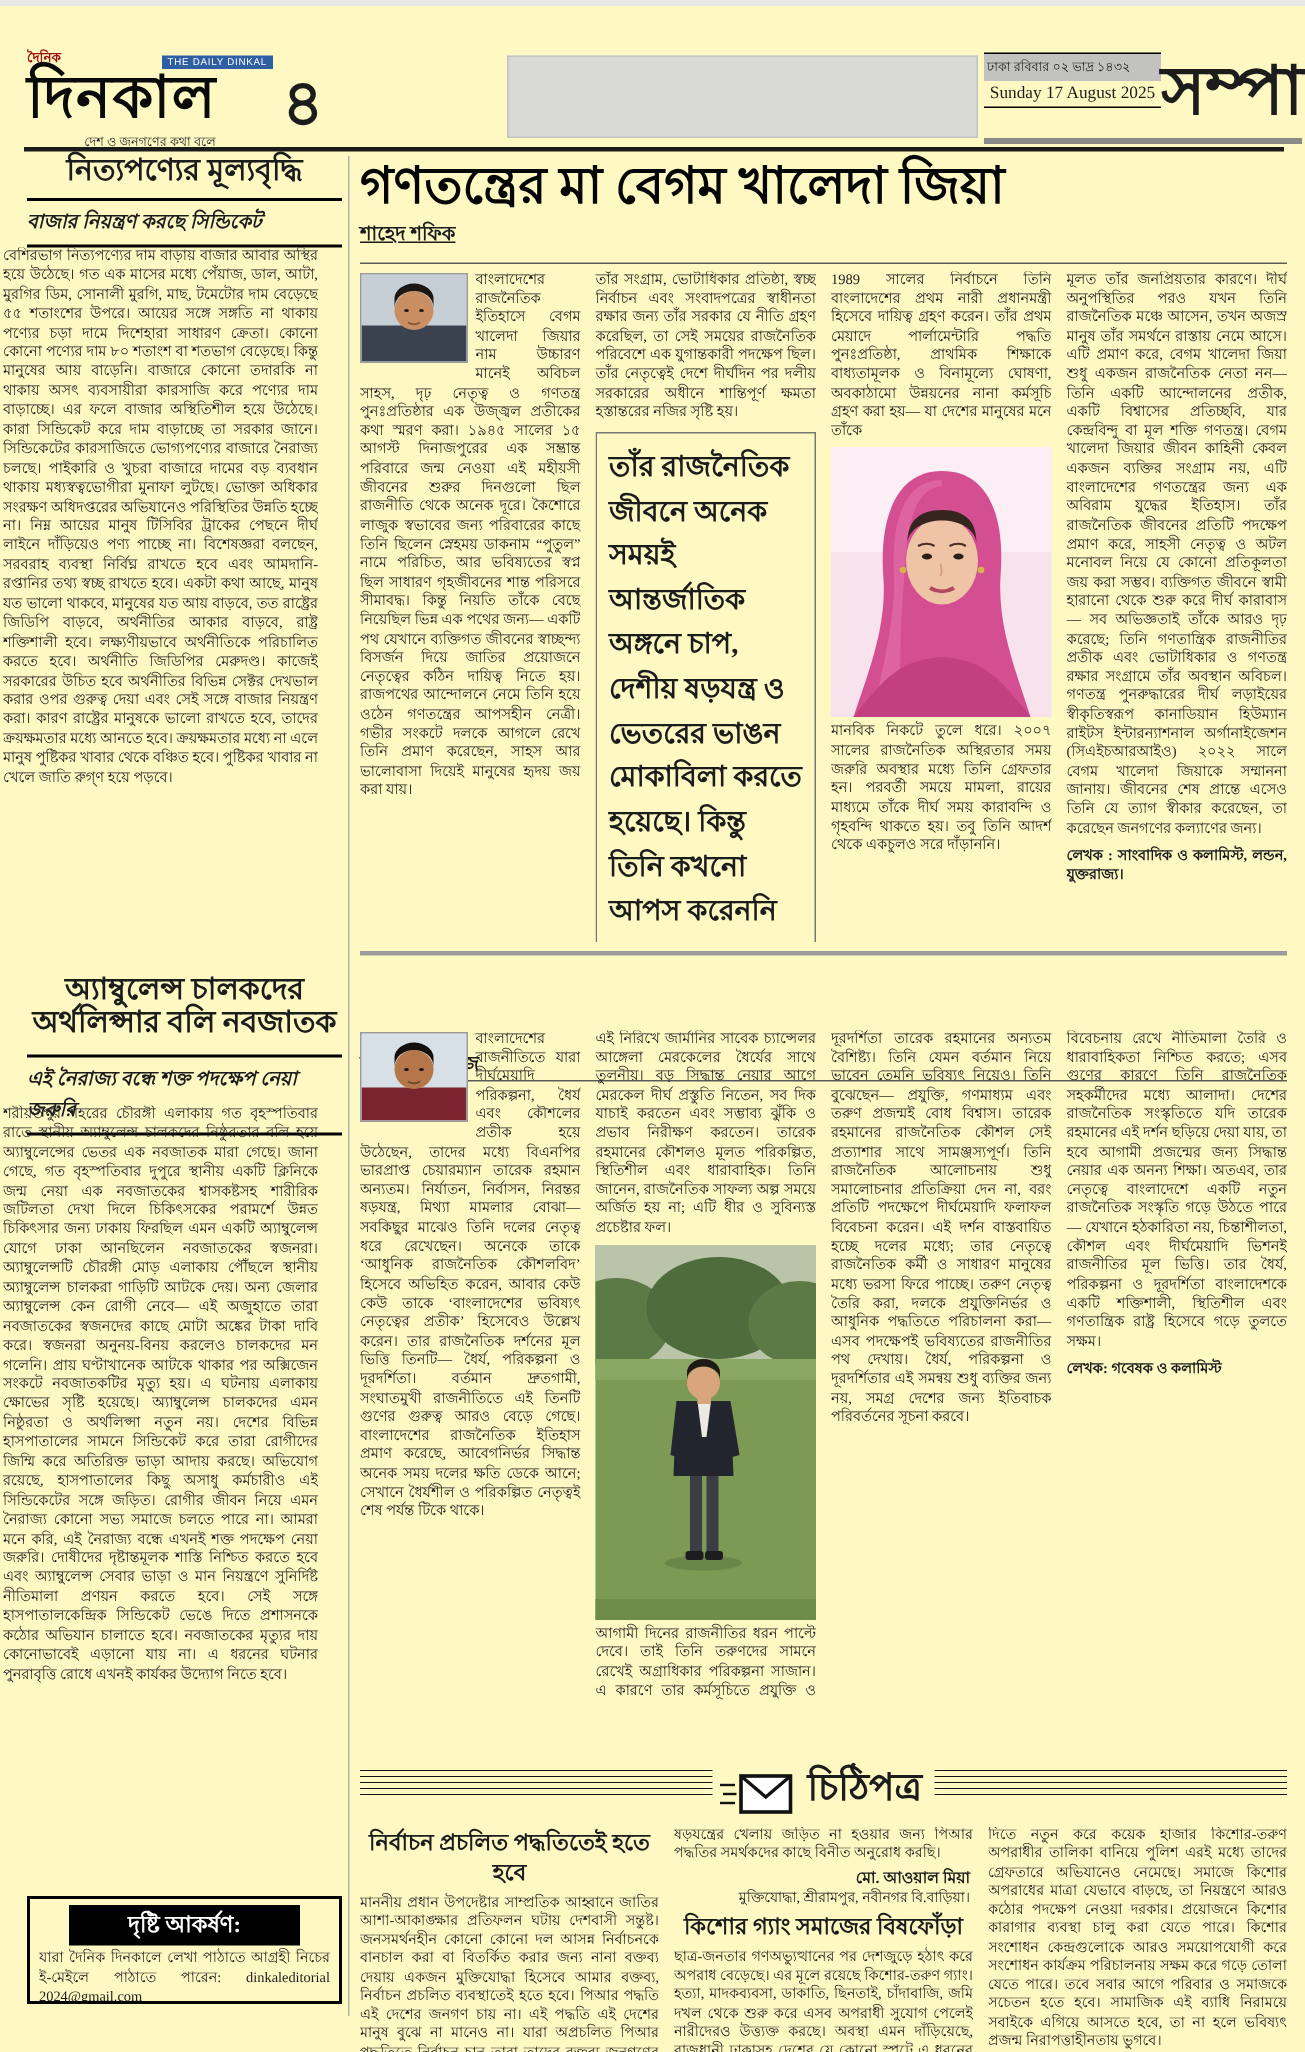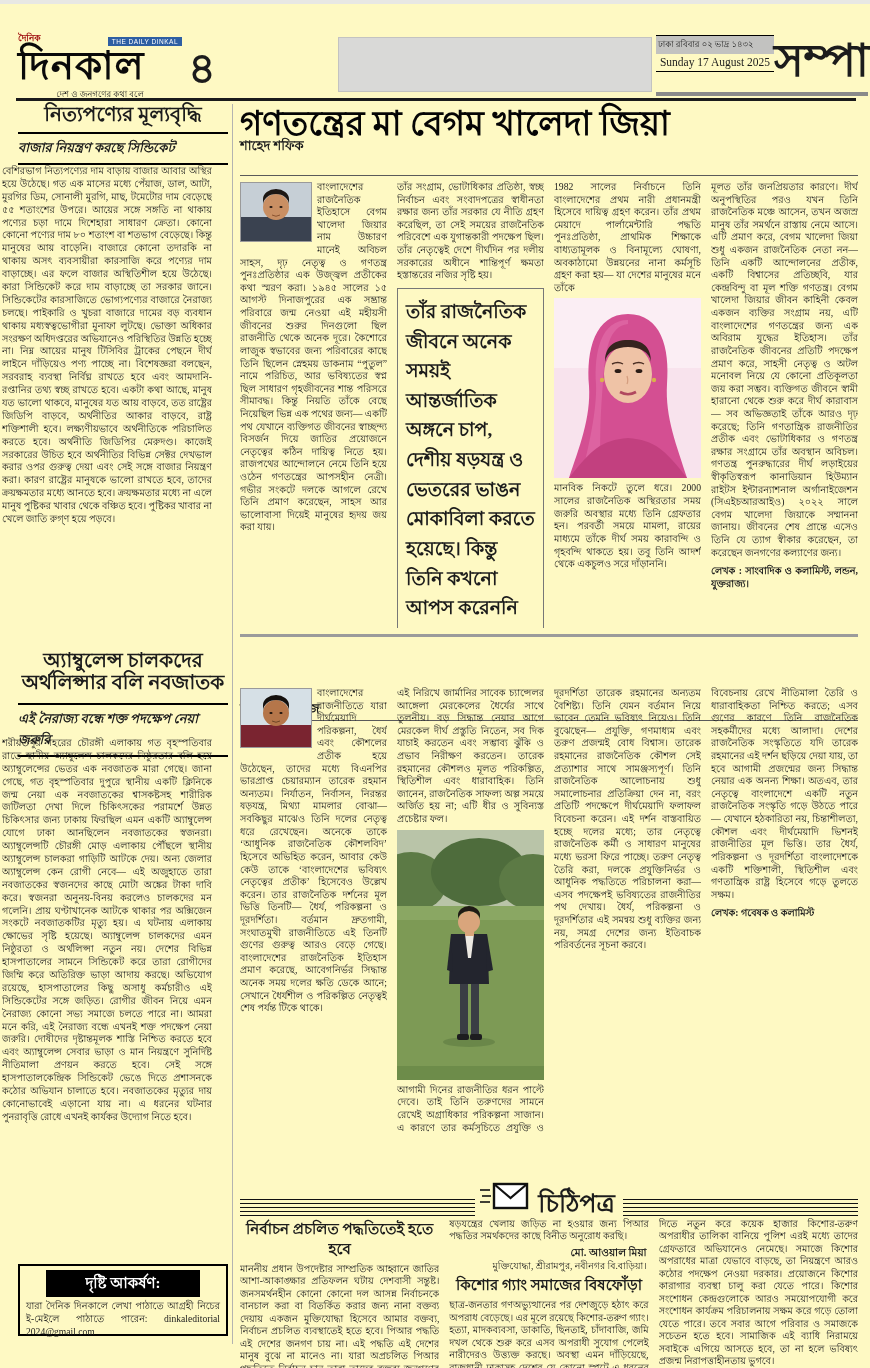--- a/index.html
+++ b/index.html
@@ -37,21 +37,21 @@
   .col{flex:1;font-size:9.7px;line-height:1.3;text-align:justify;overflow:hidden;}
   .headshot{float:left;width:70px;height:58px;margin:1px 5px 3px 0;border:1px solid #9a9a9a;background:#cfd6db;}
   .headshot svg{display:block;}
   .pullquote{border:1px solid #777;padding:8px 8px;margin:6px 0;font-size:19px;line-height:1.56;font-weight:600;text-align:left;}
   .photo-frame{background:#eee;}
   .photo-khaleda{width:158px;height:180px;margin:4px 0 4px -5px;}
   .photo-tarek{width:172px;height:250px;margin:4px 0 4px -14px;position:relative;z-index:2;}
   .writer-footer{font-weight:bold;margin-top:6px;}
   .article-divider{position:absolute;left:240px;top:630px;width:618px;height:3px;background:#9b9b9b;}
   
-  .letters-header{position:absolute;left:240px;top:1176px;width:618px;display:flex;align-items:flex-end;gap:5px;}
+  .letters-header{position:absolute;left:240px;top:1176px;width:618px;display:flex;align-items:flex-start;gap:5px;}
   .letters-lines{flex:1;height:17px;background:repeating-linear-gradient(to bottom,#111 0 1px,transparent 1px 4px);}
   .letters-title{font-size:25px;font-weight:bold;padding:0 3px;line-height:1;}
   .letters-row{position:absolute;left:240px;top:1214px;width:618px;height:152px;display:flex;gap:10px;overflow:hidden;}
   .lcol{flex:1;font-size:9.6px;line-height:1.3;text-align:justify;overflow:hidden;}
   .letter-title{text-align:center;font-weight:bold;font-size:15px;margin:2px 0 4px;}
   .signature{text-align:right;margin:3px 2px 4px 0;}
   .sig-name{font-weight:bold;font-size:10.5px;}
   .sig-role{font-size:9.4px;}
 </style>
 </head>
@@ -88,21 +88,21 @@
   </div>
   <div class="sb-sub" style="top:699px;">এই নৈরাজ্য বন্ধে শক্ত পদক্ষেপ নেয়া জরুরি</div>
   <div class="sb-body" style="top:733px;height:518px;">শরীয়তপুর শহরের চৌরঙ্গী এলাকায় গত বৃহস্পতিবার রাতে স্থানীয় অ্যাম্বুলেন্স চালকদের নিষ্ঠুরতার বলি হয়ে অ্যাম্বুলেন্সের ভেতর এক নবজাতক মারা গেছে। জানা গেছে, গত বৃহস্পতিবার দুপুরে স্থানীয় একটি ক্লিনিকে জন্ম নেয়া এক নবজাতকের শ্বাসকষ্টসহ শারীরিক জটিলতা দেখা দিলে চিকিৎসকের পরামর্শে উন্নত চিকিৎসার জন্য ঢাকায় ফিরছিল এমন একটি অ্যাম্বুলেন্স যোগে ঢাকা আনছিলেন নবজাতকের স্বজনরা। অ্যাম্বুলেন্সটি চৌরঙ্গী মোড় এলাকায় পৌঁছলে স্থানীয় অ্যাম্বুলেন্স চালকরা গাড়িটি আটকে দেয়। অন্য জেলার অ্যাম্বুলেন্স কেন রোগী নেবে— এই অজুহাতে তারা নবজাতকের স্বজনদের কাছে মোটা অঙ্কের টাকা দাবি করে। স্বজনরা অনুনয়-বিনয় করলেও চালকদের মন গলেনি। প্রায় ঘণ্টাখানেক আটকে থাকার পর অক্সিজেন সংকটে নবজাতকটির মৃত্যু হয়। এ ঘটনায় এলাকায় ক্ষোভের সৃষ্টি হয়েছে। অ্যাম্বুলেন্স চালকদের এমন নিষ্ঠুরতা ও অর্থলিপ্সা নতুন নয়। দেশের বিভিন্ন হাসপাতালের সামনে সিন্ডিকেট করে তারা রোগীদের জিম্মি করে অতিরিক্ত ভাড়া আদায় করছে। অভিযোগ রয়েছে, হাসপাতালের কিছু অসাধু কর্মচারীও এই সিন্ডিকেটের সঙ্গে জড়িত। রোগীর জীবন নিয়ে এমন নৈরাজ্য কোনো সভ্য সমাজে চলতে পারে না। আমরা মনে করি, এই নৈরাজ্য বন্ধে এখনই শক্ত পদক্ষেপ নেয়া জরুরি। দোষীদের দৃষ্টান্তমূলক শাস্তি নিশ্চিত করতে হবে এবং অ্যাম্বুলেন্স সেবার ভাড়া ও মান নিয়ন্ত্রণে সুনির্দিষ্ট নীতিমালা প্রণয়ন করতে হবে। সেই সঙ্গে হাসপাতালকেন্দ্রিক সিন্ডিকেট ভেঙে দিতে প্রশাসনকে কঠোর অভিযান চালাতে হবে। নবজাতকের মৃত্যুর দায় কোনোভাবেই এড়ানো যায় না। এ ধরনের ঘটনার পুনরাবৃত্তি রোধে এখনই কার্যকর উদ্যোগ নিতে হবে।</div>
 
   <div class="notice-box">
     <div class="notice-head">দৃষ্টি আকর্ষণ:</div>
     <div class="notice-body">যারা দৈনিক দিনকালে লেখা পাঠাতে আগ্রহী নিচের ই-মেইলে পাঠাতে পারেন: dinkaleditorial 2024@gmail.com</div>
   </div>
 
   <div class="headline" style="top:93px;font-size:34px;">গণতন্ত্রের মা বেগম খালেদা জিয়া</div>
-  <div class="byline" style="top:132px;">শাহেদ শফিক</div>
+  <div class="byline" style="top:142px;text-decoration:underline;">শাহেদ শফিক</div>
   <div class="thin-rule" style="top:171px;"></div>
 
   <div class="body-row" style="top:177px;height:447px;">
     <div class="col">
       <span class="headshot">
         <svg width="70" height="58" viewBox="0 0 70 58">
           <rect width="70" height="58" fill="#c6cfd6"></rect>
           <rect y="34" width="70" height="24" fill="#3a4250"></rect>
           <circle cx="35" cy="24" r="13" fill="#c98f63"></circle>
           <path d="M22 22 a13 11 0 0 1 26 0 l0 -6 a13 10 0 0 0 -26 0 z" fill="#1d1713"></path>
@@ -112,41 +112,41 @@
         </svg>
       </span>
       <span>বাংলাদেশের রাজনৈতিক ইতিহাসে বেগম খালেদা জিয়ার নাম উচ্চারণ মানেই অবিচল সাহস, দৃঢ় নেতৃত্ব ও গণতন্ত্র পুনঃপ্রতিষ্ঠার এক উজ্জ্বল প্রতীকের কথা স্মরণ করা। ১৯৪৫ সালের ১৫ আগস্ট দিনাজপুরের এক সম্ভ্রান্ত পরিবারে জন্ম নেওয়া এই মহীয়সী জীবনের শুরুর দিনগুলো ছিল রাজনীতি থেকে অনেক দূরে। কৈশোরে লাজুক স্বভাবের জন্য পরিবারের কাছে তিনি ছিলেন স্নেহময় ডাকনাম “পুতুল” নামে পরিচিত, আর ভবিষ্যতের স্বপ্ন ছিল সাধারণ গৃহজীবনের শান্ত পরিসরে সীমাবদ্ধ। কিন্তু নিয়তি তাঁকে বেছে নিয়েছিল ভিন্ন এক পথের জন্য— একটি পথ যেখানে ব্যক্তিগত জীবনের স্বাচ্ছন্দ্য বিসর্জন দিয়ে জাতির প্রয়োজনে নেতৃত্বের কঠিন দায়িত্ব নিতে হয়। রাজপথের আন্দোলনে নেমে তিনি হয়ে ওঠেন গণতন্ত্রের আপসহীন নেত্রী। গভীর সংকটে দলকে আগলে রেখে তিনি প্রমাণ করেছেন, সাহস আর ভালোবাসা দিয়েই মানুষের হৃদয় জয় করা যায়।</span>
     </div>
     <div class="col">
       <span>তাঁর সংগ্রাম, ভোটাধিকার প্রতিষ্ঠা, স্বচ্ছ নির্বাচন এবং সংবাদপত্রের স্বাধীনতা রক্ষার জন্য তাঁর সরকার যে নীতি গ্রহণ করেছিল, তা সেই সময়ের রাজনৈতিক পরিবেশে এক যুগান্তকারী পদক্ষেপ ছিল। তাঁর নেতৃত্বেই দেশে দীর্ঘদিন পর দলীয় সরকারের অধীনে শান্তিপূর্ণ ক্ষমতা হস্তান্তরের নজির সৃষ্টি হয়।</span>
       <div class="pullquote">তাঁর রাজনৈতিক জীবনে অনেক সময়ই আন্তর্জাতিক অঙ্গনে চাপ, দেশীয় ষড়যন্ত্র ও ভেতরের ভাঙন মোকাবিলা করতে হয়েছে। কিন্তু তিনি কখনো আপস করেননি এমন কোনো নীতি বা সিদ্ধান্তে, যা জনগণের স্বার্থের পরিপন্থী। বিদেশ নীতি হোক বা অর্থনীতি— তিনি সবসময় দেশের স্বার্থকে অগ্রাধিকার দিয়েছেন।</div>
       <span>নারীদের শিক্ষায় বিশেষ উদ্যোগ, অবকাঠামো উন্নয়ন এবং আন্তর্জাতিক অঙ্গনে বাংলাদেশের মর্যাদা বৃদ্ধির মতো পদক্ষেপ ছিল উল্লেখযোগ্য। তাঁর রাজনৈতিক জীবনে অনেক সময়ই আন্তর্জাতিক অঙ্গনে চাপ, দেশীয় ষড়যন্ত্র ও ভেতরের ভাঙন মোকাবিলা করতে হয়েছে।</span>
     </div>
     <div class="col">
-      <span>1982 সালের নির্বাচনে তিনি বাংলাদেশের প্রথম নারী প্রধানমন্ত্রী হিসেবে দায়িত্ব গ্রহণ করেন। তাঁর প্রথম মেয়াদে পার্লামেন্টারি পদ্ধতি পুনঃপ্রতিষ্ঠা, প্রাথমিক শিক্ষাকে বাধ্যতামূলক ও বিনামূল্যে ঘোষণা, অবকাঠামো উন্নয়নের নানা কর্মসূচি গ্রহণ করা হয়— যা দেশের মানুষের মনে তাঁকে</span>
+      <span>1989 সালের নির্বাচনে তিনি বাংলাদেশের প্রথম নারী প্রধানমন্ত্রী হিসেবে দায়িত্ব গ্রহণ করেন। তাঁর প্রথম মেয়াদে পার্লামেন্টারি পদ্ধতি পুনঃপ্রতিষ্ঠা, প্রাথমিক শিক্ষাকে বাধ্যতামূলক ও বিনামূল্যে ঘোষণা, অবকাঠামো উন্নয়নের নানা কর্মসূচি গ্রহণ করা হয়— যা দেশের মানুষের মনে তাঁকে</span>
       <div class="photo-frame photo-khaleda">
         <svg width="158" height="180" viewBox="0 0 158 180">
           <rect width="158" height="180" fill="#f8e3ed"></rect>
           <rect width="158" height="70" fill="#fbeef4"></rect>
           <path d="M79 16 C46 16 37 52 40 88 C42 120 30 150 20 180 L138 180 C128 148 116 120 118 86 C121 50 112 16 79 16 Z" fill="#d44f92"></path>
           <path d="M79 22 C52 22 45 54 47 86 C48 112 40 148 32 180 L52 180 C50 140 52 110 54 84 C56 52 60 28 79 26 Z" fill="#e06aa6" opacity="0.75"></path>
           <path d="M20 180 C42 152 52 142 79 140 C106 142 116 152 138 180 Z" fill="#c2407f"></path>
           <ellipse cx="79" cy="76" rx="24" ry="29" fill="#efc3a6"></ellipse>
           <path d="M56 64 C58 44 100 44 102 64 C102 50 95 42 79 42 C63 42 56 50 56 64 Z" fill="#36241f"></path>
           <path d="M63 66 q6 -3 11 0" stroke="#4a2e23" stroke-width="1.4" fill="none"></path>
           <path d="M84 66 q6 -3 11 0" stroke="#4a2e23" stroke-width="1.4" fill="none"></path>
           <ellipse cx="69" cy="73" rx="3.4" ry="2" fill="#2c1d17"></ellipse>
           <ellipse cx="90" cy="73" rx="3.4" ry="2" fill="#2c1d17"></ellipse>
           <path d="M78 78 q1.5 5 0 8" stroke="#d49d7f" stroke-width="1.3" fill="none"></path>
           <path d="M71 94 q8 4.5 16 0" stroke="#b0485f" stroke-width="2.6" fill="none"></path>
           <circle cx="53" cy="82" r="2.2" fill="#d9b24a"></circle>
           <circle cx="105" cy="82" r="2.2" fill="#d9b24a"></circle>
         </svg>
       </div>
-      <span>মানবিক নিকটে তুলে ধরে। 2000 সালের রাজনৈতিক অস্থিরতার সময় জরুরি অবস্থার মধ্যে তিনি গ্রেফতার হন। পরবর্তী সময়ে মামলা, রায়ের মাধ্যমে তাঁকে দীর্ঘ সময় কারাবন্দি ও গৃহবন্দি থাকতে হয়। তবু তিনি আদর্শ থেকে একচুলও সরে দাঁড়াননি।</span>
+      <span>মানবিক নিকটে তুলে ধরে। ২০০৭ সালের রাজনৈতিক অস্থিরতার সময় জরুরি অবস্থার মধ্যে তিনি গ্রেফতার হন। পরবর্তী সময়ে মামলা, রায়ের মাধ্যমে তাঁকে দীর্ঘ সময় কারাবন্দি ও গৃহবন্দি থাকতে হয়। তবু তিনি আদর্শ থেকে একচুলও সরে দাঁড়াননি।</span>
     </div>
     <div class="col">
       <span>মূলত তাঁর জনপ্রিয়তার কারণে। দীর্ঘ অনুপস্থিতির পরও যখন তিনি রাজনৈতিক মঞ্চে আসেন, তখন অজস্র মানুষ তাঁর সমর্থনে রাস্তায় নেমে আসে। এটি প্রমাণ করে, বেগম খালেদা জিয়া শুধু একজন রাজনৈতিক নেতা নন— তিনি একটি আন্দোলনের প্রতীক, একটি বিশ্বাসের প্রতিচ্ছবি, যার কেন্দ্রবিন্দু বা মূল শক্তি গণতন্ত্র। বেগম খালেদা জিয়ার জীবন কাহিনী কেবল একজন ব্যক্তির সংগ্রাম নয়, এটি বাংলাদেশের গণতন্ত্রের জন্য এক অবিরাম যুদ্ধের ইতিহাস। তাঁর রাজনৈতিক জীবনের প্রতিটি পদক্ষেপ প্রমাণ করে, সাহসী নেতৃত্ব ও অটল মনোবল নিয়ে যে কোনো প্রতিকূলতা জয় করা সম্ভব। ব্যক্তিগত জীবনে স্বামী হারানো থেকে শুরু করে দীর্ঘ কারাবাস— সব অভিজ্ঞতাই তাঁকে আরও দৃঢ় করেছে; তিনি গণতান্ত্রিক রাজনীতির প্রতীক এবং ভোটাধিকার ও গণতন্ত্র রক্ষার সংগ্রামে তাঁর অবস্থান অবিচল। গণতন্ত্র পুনরুদ্ধারের দীর্ঘ লড়াইয়ের স্বীকৃতিস্বরূপ কানাডিয়ান হিউম্যান রাইটস ইন্টারন্যাশনাল অর্গানাইজেশন (সিএইচআরআইও) ২০২২ সালে বেগম খালেদা জিয়াকে সম্মাননা জানায়। জীবনের শেষ প্রান্তে এসেও তিনি যে ত্যাগ স্বীকার করেছেন, তা করেছেন জনগণের কল্যাণের জন্য।</span>
       <div class="writer-footer">লেখক : সাংবাদিক ও কলামিস্ট, লন্ডন, যুক্তরাজ্য।</div>
     </div>
   </div>
 
   <div class="article-divider"></div>
 
   <div class="byline" style="top:695px;">আব্দুল আজিজ</div>

